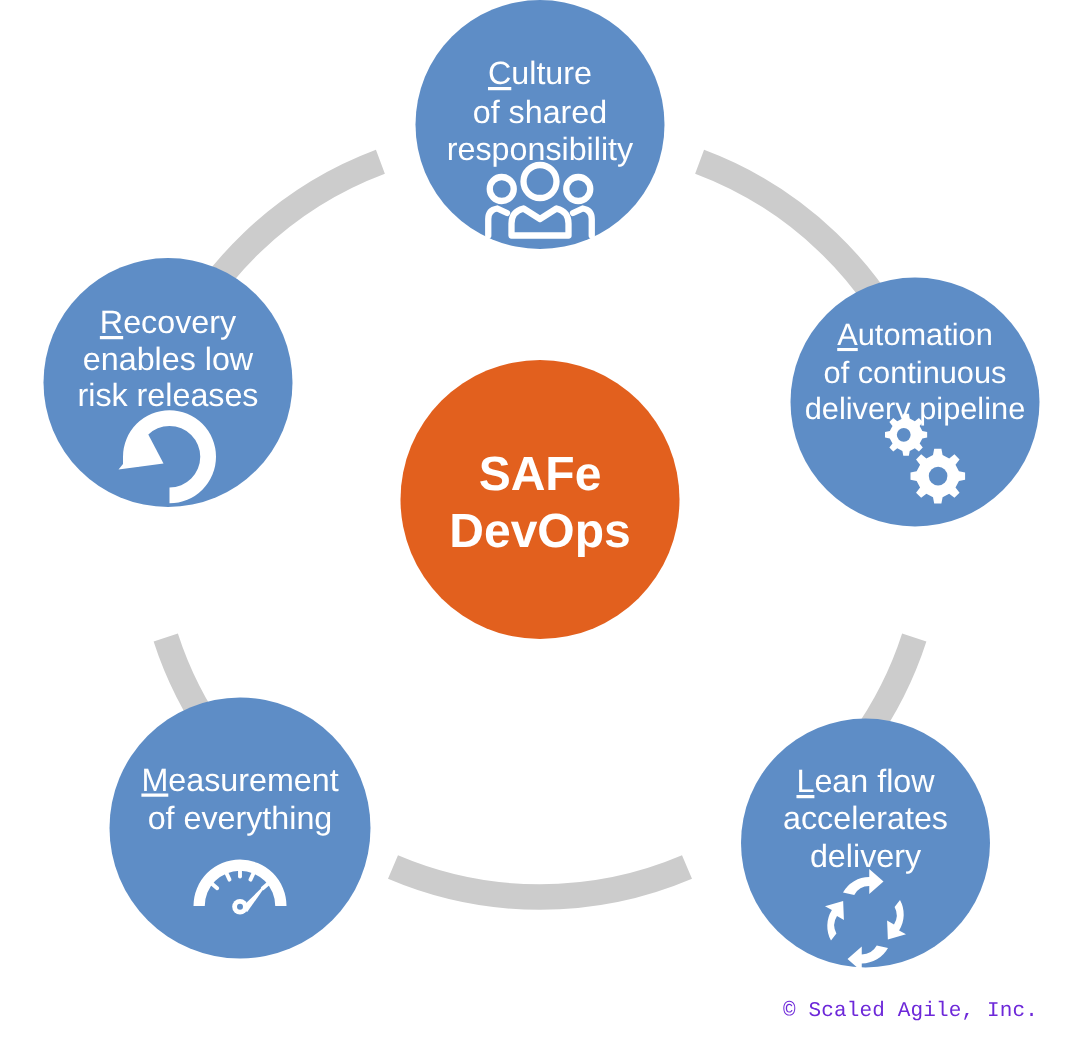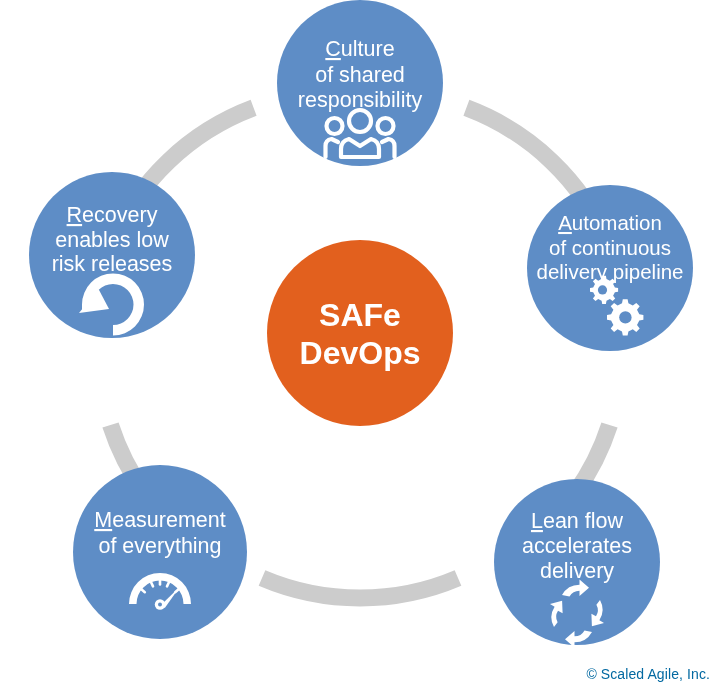--- a/index.html
+++ b/index.html
@@ -42,25 +42,25 @@
   .center-text {
     fill: #ffffff;
     font-family: "Liberation Sans", sans-serif;
     font-weight: bold;
     font-size: 32px;
     text-anchor: middle;
     dominant-baseline: middle;
   }
   .copyright {
     position: absolute;
-    right: 10px;
+    right: 28px;
     bottom: 10px;
-    font-family: Liberation Sans, sans-serif;
+    font-family: Liberation Mono, monospace;
     font-size: 14px;
-    color: #0369a1;
+    color: #6d28d9;
     letter-spacing: 0.1px;
     white-space: nowrap;
   }
   .underline-first {
     text-decoration: underline;
     text-decoration-thickness: 1.5px;
     text-underline-offset: 2px;
   }
 </style>
 </head>

